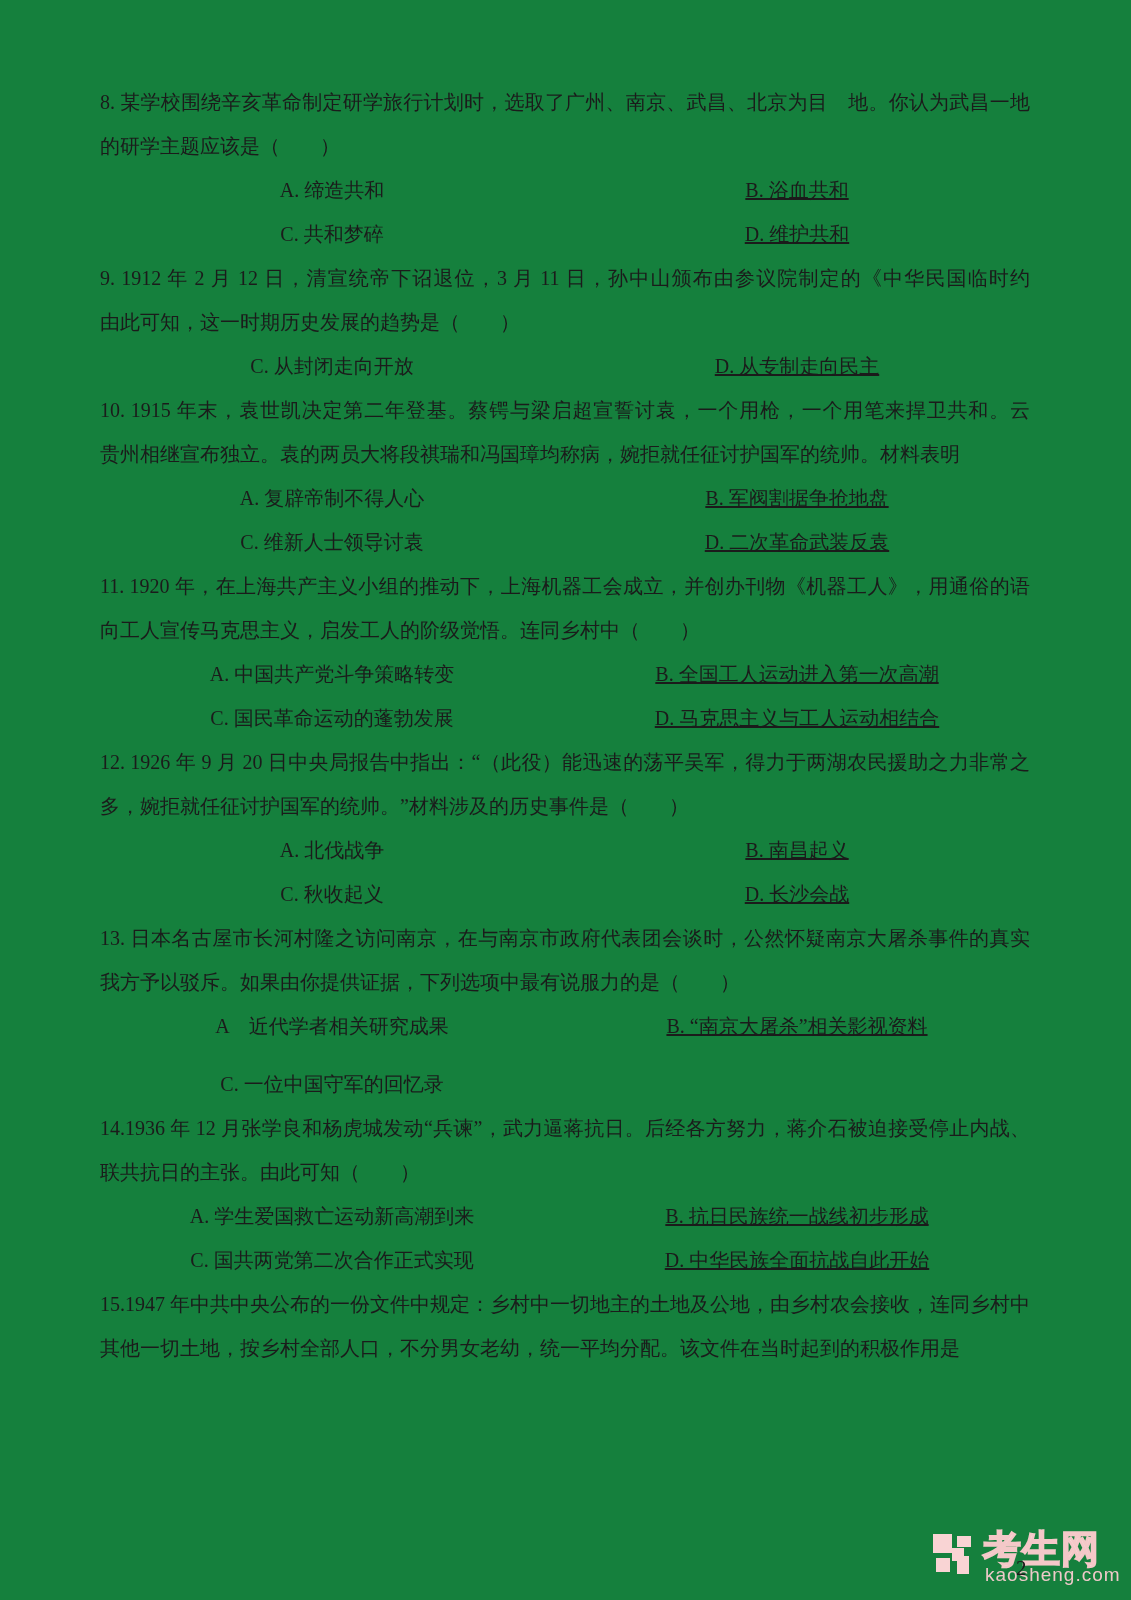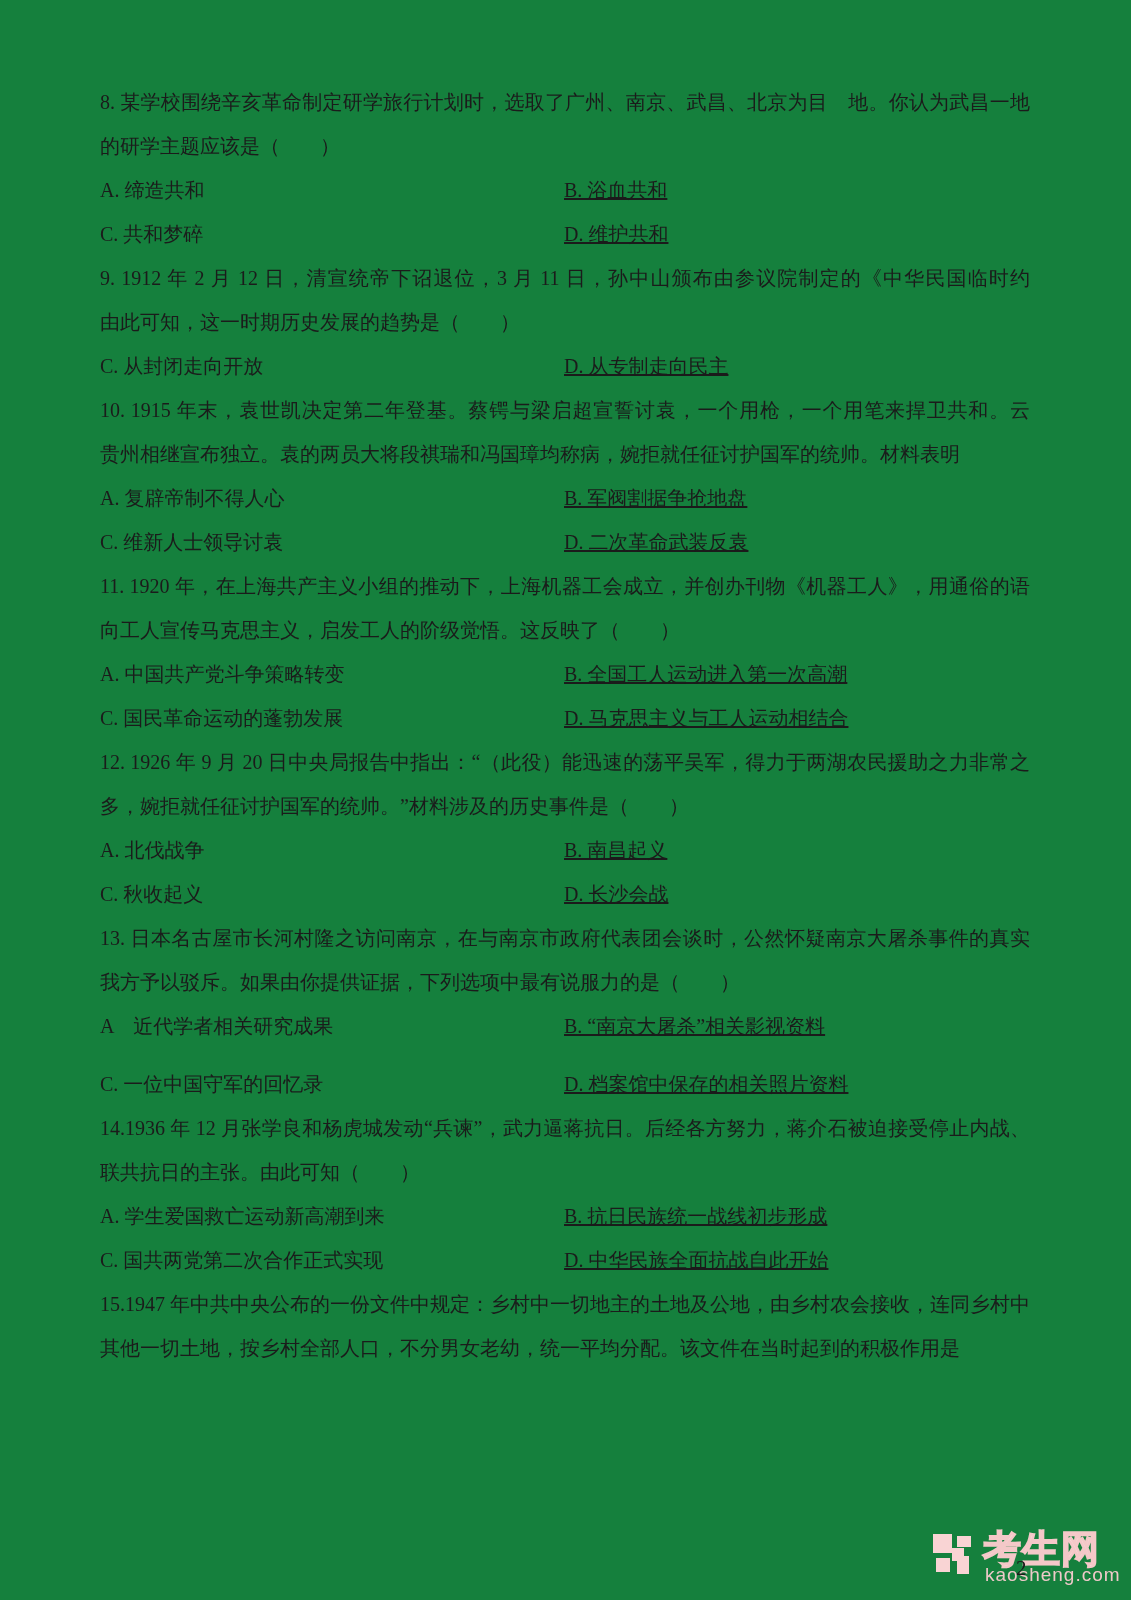--- a/index.html
+++ b/index.html
@@ -24,24 +24,24 @@
     height: 44px;
     line-height: 44px;
     overflow: hidden;
   }
   
   .fill {
     text-align: justify;
     text-align-last: justify;
     text-justify: inter-ideograph;
   }
-  .opts { display: flex; }
+  .opts { display: flex; text-align: center; }
   .optL { display: inline-block; width: 464px; flex: 0 0 464px; }
   .optR { display: inline-block; flex: 1 1 auto; text-decoration: underline; }
-  .gapped { margin-top: 14px; }
+  .gapped { margin-top: 14px; flex-direction: column; }
 
   
   .wm { position: absolute; left: 933px; top: 1532px; width: 180px; height: 60px; }
   .wm-logo { position: absolute; left: 0; top: 0; width: 40px; height: 46px; }
   .wm-logo .blk { position: absolute; background: #f9d4d4; }
   .b1 { left: 0;  top: 2;  width: 19px; height: 19px; top: 2px; }
   .b2 { left: 24px; top: 4px;  width: 14px; height: 11px; }
   .b3 { left: 19px; top: 16px; width: 12px; height: 13px; }
   .b4 { left: 3px;  top: 26px; width: 14px; height: 14px; }
   .b5 { left: 24px; top: 24px; width: 12px; height: 18px; }
@@ -100,21 +100,21 @@
         <span class="optR">B. 军阀割据争抢地盘</span>
       </div>
       <div class="line opts">
         <span class="optL">C. 维新人士领导讨袁</span>
         <span class="optR">D. 二次革命武装反袁</span>
       </div>
     </section>
 
     <section class="q">
       <div class="line fill">11. 1920 年，在上海共产主义小组的推动下，上海机器工会成立，并创办刊物《机器工人》，用通俗的语言</div>
-      <div class="line">向工人宣传马克思主义，启发工人的阶级觉悟。这反映了（　　）</div>
+      <div class="line">向工人宣传马克思主义，启发工人的阶级觉悟。连同乡村中（　　）</div>
       <div class="line opts">
         <span class="optL">A. 中国共产党斗争策略转变</span>
         <span class="optR">B. 全国工人运动进入第一次高潮</span>
       </div>
       <div class="line opts">
         <span class="optL">C. 国民革命运动的蓬勃发展</span>
         <span class="optR">D. 马克思主义与工人运动相结合</span>
       </div>
     </section>
 

